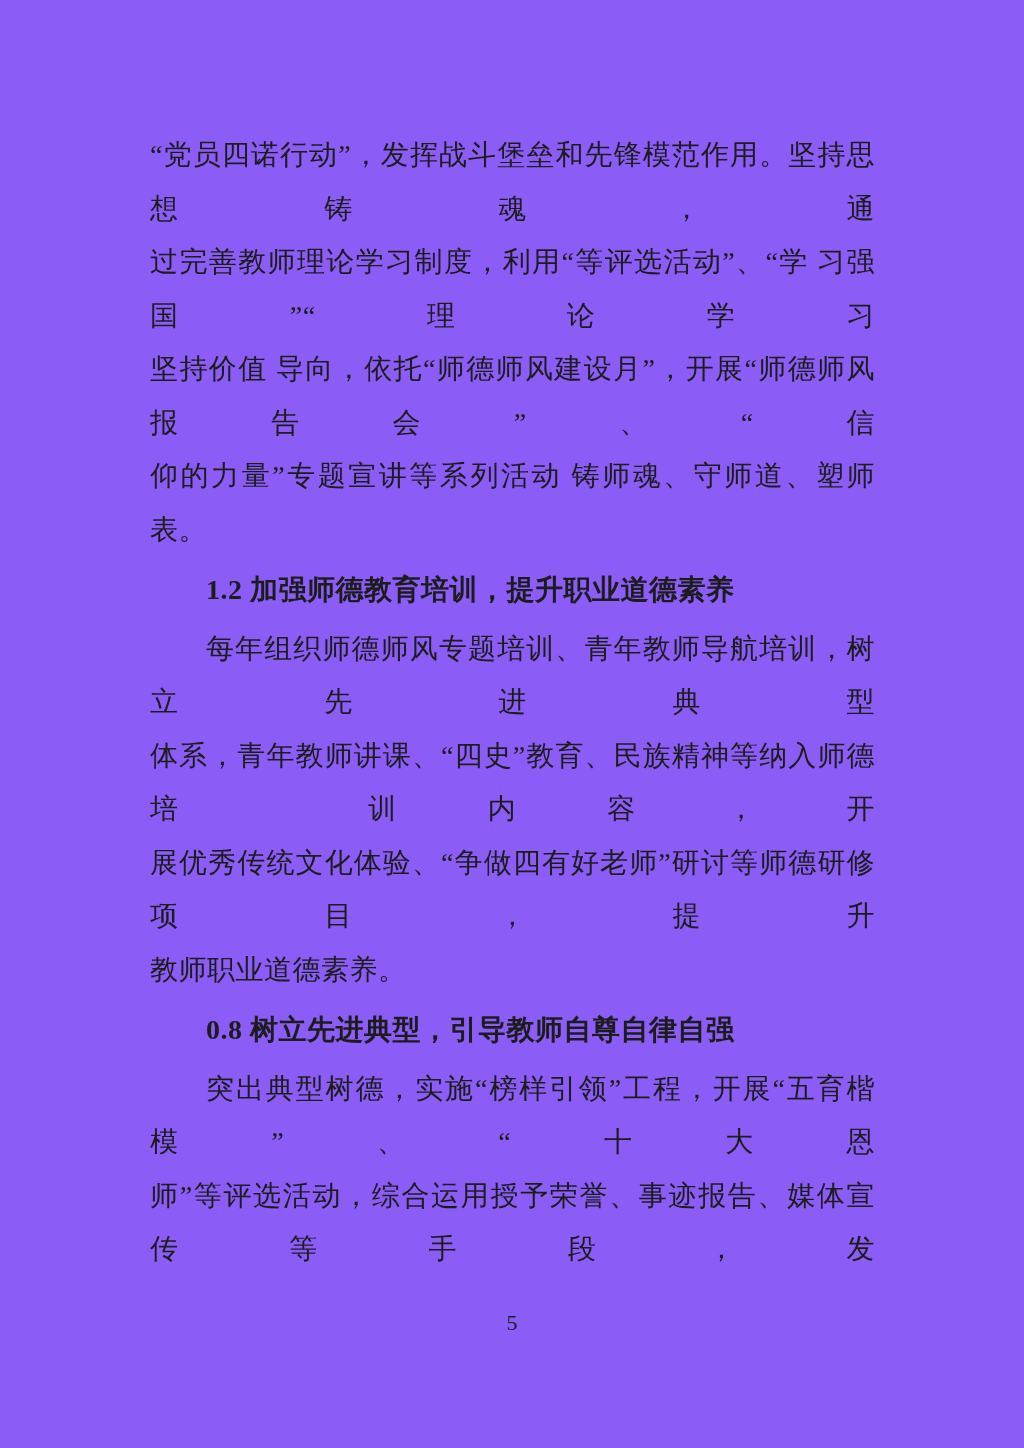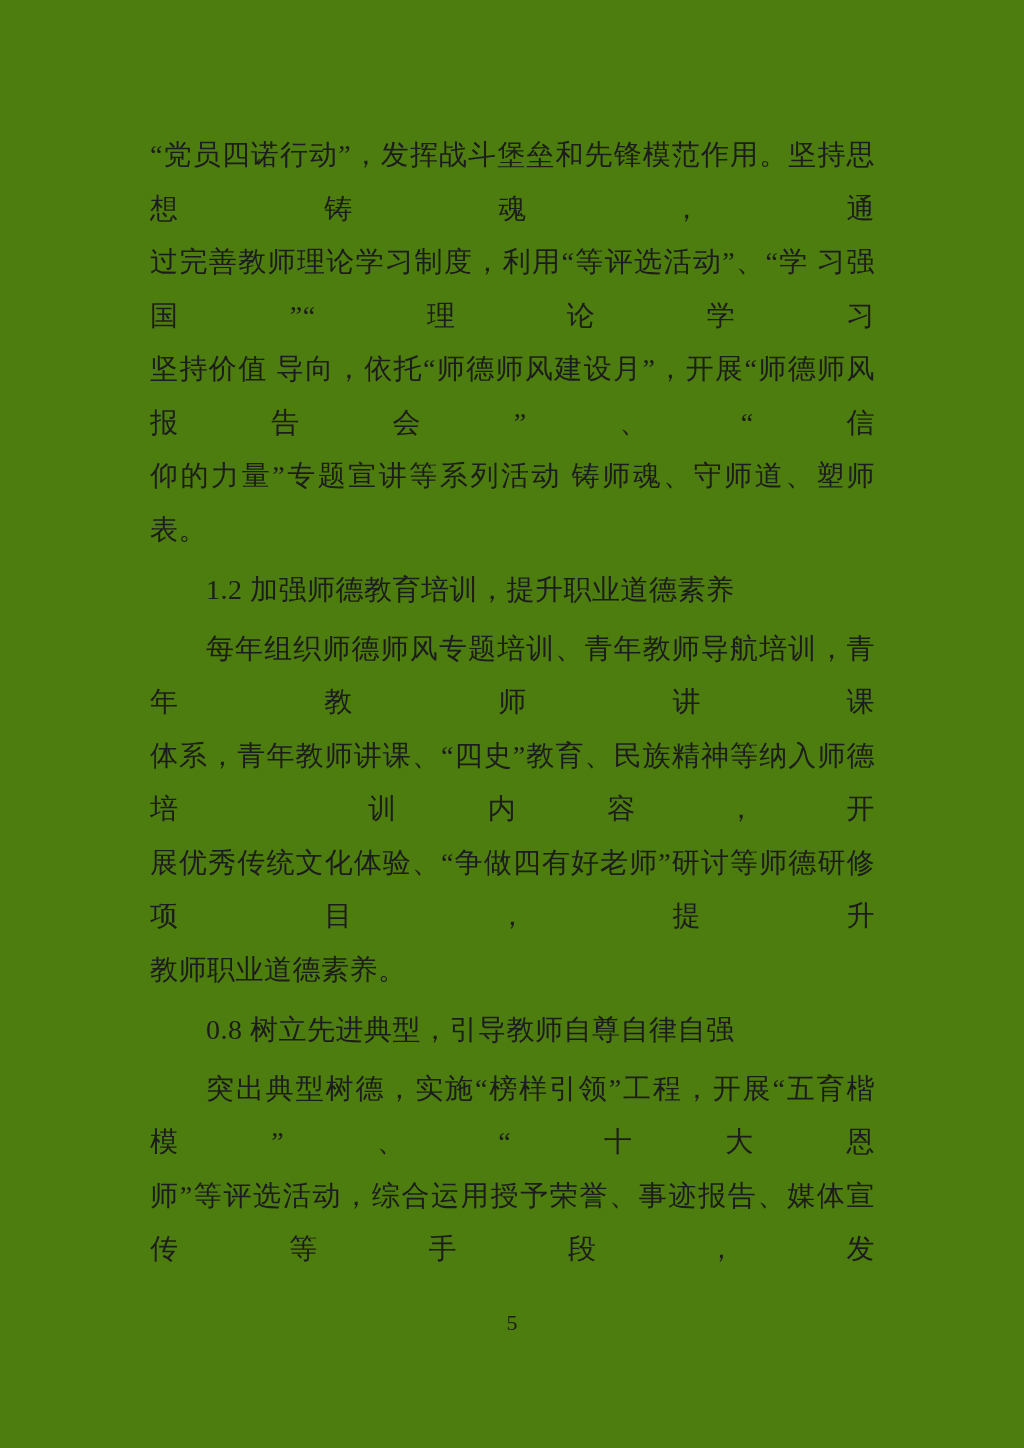--- a/index.html
+++ b/index.html
@@ -4,21 +4,21 @@
 <style>
   html, body {
     margin: 0;
     padding: 0;
     background: #ffffff;
   }
   .page {
     position: relative;
     width: 1024px;
     height: 1448px;
-    background: #4d7c0f;
+    background: #8b5cf6;
     overflow: hidden;
     font-family: "Liberation Serif", "DejaVu Serif", serif;
     color: #1c1c1c;
   }
   .content {
     position: absolute;
     left: 150px;
     top: 128px;
     width: 725px;
     font-size: 28px;
@@ -34,21 +34,21 @@
     text-justify: inter-ideograph;
     white-space: normal;
   }
   .line.first {
     text-indent: 56px;
   }
   .line.last {
     text-align-last: left;
   }
   .heading {
-    font-weight: normal;
+    font-weight: bold;
     text-indent: 56px;
     text-align: left;
     margin: 7px 0 5px 0;
   }
   .page-number {
     position: absolute;
     top: 1308px;
     left: 0;
     width: 100%;
     text-align: center;
@@ -63,21 +63,21 @@
 <div class="page">
   <div class="content">
       <div class="paragraph">
         <div class="line">“党员四诺行动”，发挥战斗堡垒和先锋模范作用。坚持思想铸魂，通</div>
         <div class="line">过完善教师理论学习制度，利用“等评选活动”、“学 习强国”“理论学习</div>
         <div class="line">坚持价值 导向，依托“师德师风建设月”，开展“师德师风报告会”、“信</div>
         <div class="line last">仰的力量”专题宣讲等系列活动 铸师魂、守师道、塑师表。</div>
       </div>
       <div class="heading">1.2 加强师德教育培训，提升职业道德素养</div>
       <div class="paragraph">
-        <div class="line first">每年组织师德师风专题培训、青年教师导航培训，青年教师讲课</div>
+        <div class="line first">每年组织师德师风专题培训、青年教师导航培训，树立先进典型</div>
         <div class="line">体系，青年教师讲课、“四史”教育、民族精神等纳入师德培 训内容，开</div>
         <div class="line">展优秀传统文化体验、“争做四有好老师”研讨等师德研修项目，提升</div>
         <div class="line last">教师职业道德素养。</div>
       </div>
       <div class="heading">0.8 树立先进典型，引导教师自尊自律自强</div>
       <div class="paragraph">
         <div class="line first">突出典型树德，实施“榜样引领”工程，开展“五育楷模”、“十大恩</div>
         <div class="line">师”等评选活动，综合运用授予荣誉、事迹报告、媒体宣传等手段，发</div>
       </div>
     </div>

